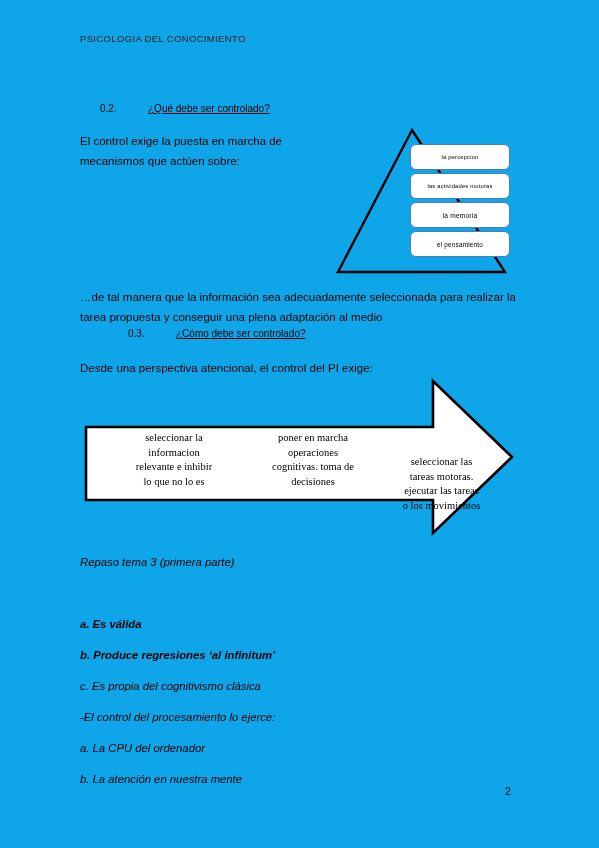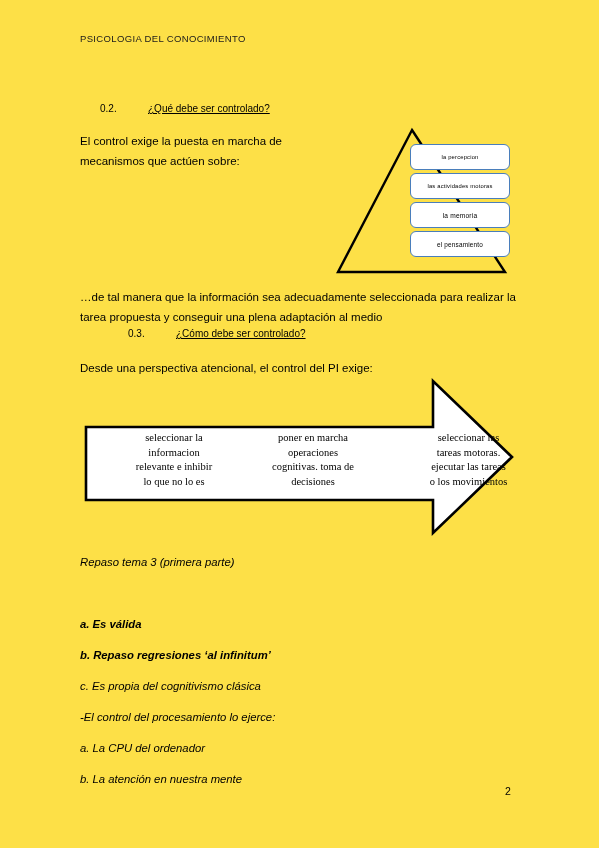--- a/index.html
+++ b/index.html
@@ -8,21 +8,21 @@
     background: #ffffff;
   }
   body {
     font-family: "Liberation Sans", sans-serif;
     color: #000000;
   }
   #page {
     position: relative;
     width: 599px;
     height: 848px;
-    background: #fde047;
+    background: #0ea5e9;
     overflow: hidden;
   }
 
   
   #doc-header {
     position: absolute;
     left: 80px;
     top: 33px;
     font-size: 9.5px;
     letter-spacing: 0.35px;
@@ -104,21 +104,21 @@
   .arrow-col {
     position: absolute;
     top: 57px;
     font-size: 10.5px;
     line-height: 14.5px;
     text-align: center;
     color: #000;
   }
   #arrow-col-0 { left: 24px;  width: 140px; }
   #arrow-col-1 { left: 163px; width: 140px; }
-  #arrow-col-2 { left: 316px; width: 145px; }
+  #arrow-col-2 { left: 289px; width: 145px; margin-top: 24px; }
 
   
   .repaso-line {
     position: absolute;
     left: 80px;
     font-size: 11.3px;
     font-style: italic;
     color: #000;
     white-space: nowrap;
   }
@@ -189,21 +189,21 @@
 cognitivas. toma de
 decisiones</div>
     <div class="arrow-col" id="arrow-col-2" style="white-space:pre-line;">seleccionar las
 tareas motoras.
 ejecutar las tareas
 o los movimientos</div>
   </div>
 
   <div class="repaso-line" style="top:556px;">Repaso tema 3 (primera parte)</div>
   <div class="repaso-line" style="top:618px;font-weight:bold;">a.  Es válida</div>
-  <div class="repaso-line bold" style="top:649px;">b. Repaso regresiones ‘al infinitum’</div>
+  <div class="repaso-line bold" style="top:649px;">b. Produce regresiones ‘al infinitum’</div>
   <div class="repaso-line" style="top:680px;">c.  Es propia del cognitivismo clásica</div>
   <div class="repaso-line" style="top:711px;">-El control del procesamiento lo ejerce:</div>
   <div class="repaso-line" style="top:742px;">a.  La CPU del ordenador</div>
   <div class="repaso-line" style="top:773px;">b. La atención en nuestra mente</div>
 
   <div id="page-number">2</div>
 
 </div>
 
 </body></html>

